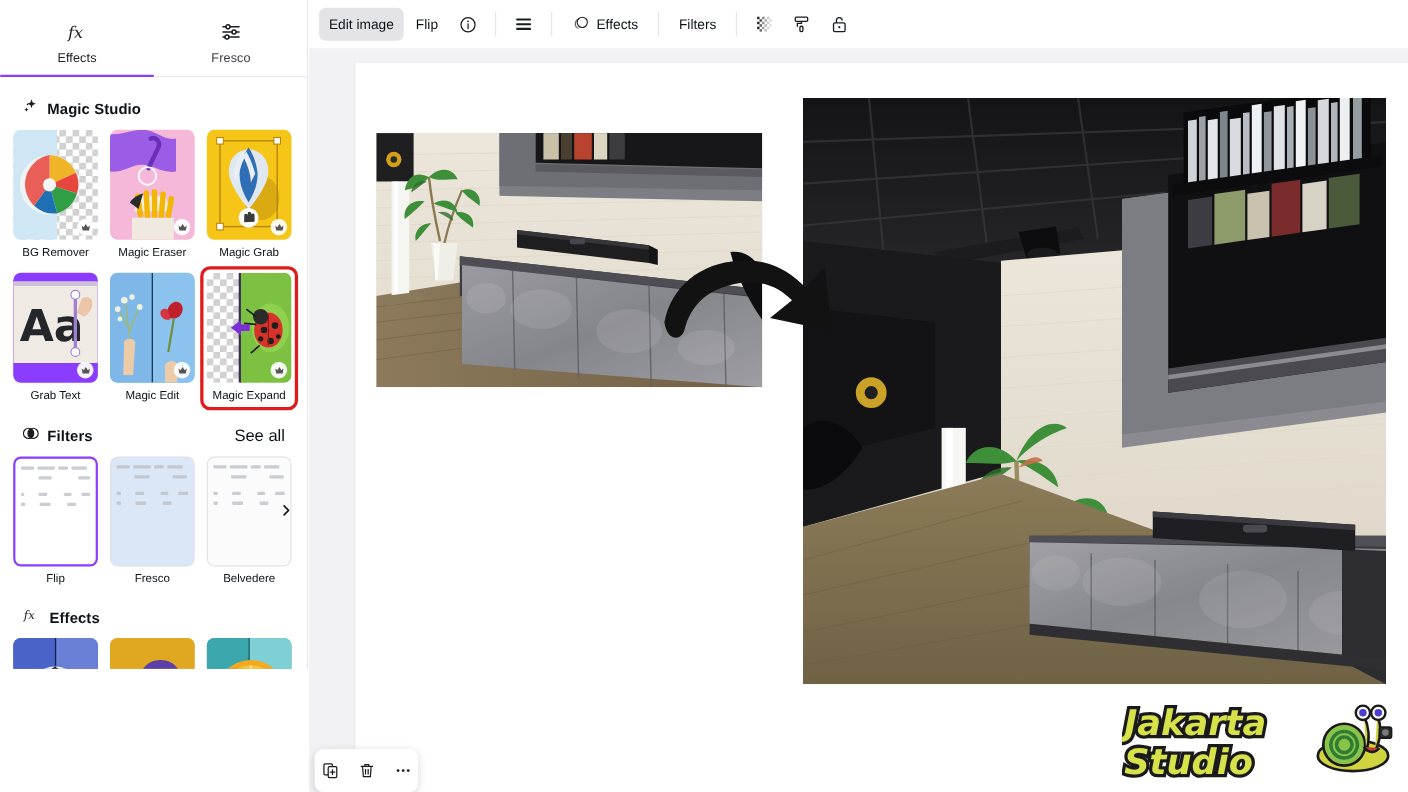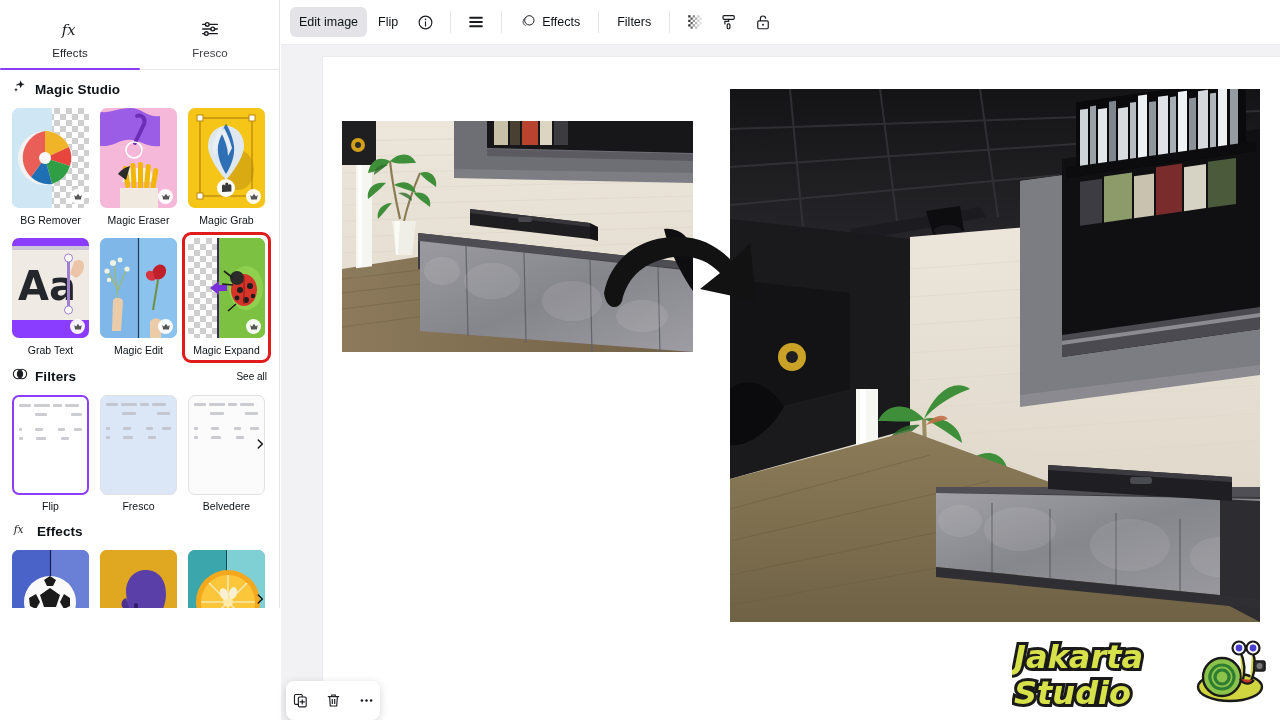--- a/index.html
+++ b/index.html
@@ -33,27 +33,27 @@
   .tab .tab-label { font-size: 11.5px; color: #3d3f44; letter-spacing: .1px; }
   .tab.active .tab-label { color: #232428; }
   .tab .tab-icon { height: 24px; display: flex; align-items: center; justify-content: center; }
   .tab.active::after {
     content: ""; position: absolute; left: 0; right: 0; bottom: -1px;
     height: 2.5px; background: #8b3dff; border-radius: 2px;
   }
 
   .section-head {
     display: flex; align-items: center; gap: 7px;
-    padding: 0 12px; height: 30px; margin-top: 4px;
+    padding: 0 20px; height: 30px; margin-top: 14px;
   }
   .section-head .sh-title {
     font-size: 13.5px; font-weight: bold; color: #0d1216; letter-spacing: .1px;
   }
   .section-head .sh-seeall {
-    margin-left: auto; font-size: 10px; color: #0d1216; cursor: pointer; text-align: center;
+    margin-left: auto; font-size: 15px; color: #0d1216; cursor: pointer; text-align: center;
   }
 
   .card-grid {
     display: grid; grid-template-columns: repeat(3, 77px);
     gap: 11px; padding: 4px 12px 0 12px;
   }
   .card { width: 77px; cursor: pointer; }
   .card-thumb {
     position: relative; width: 77px; height: 100px;
     border-radius: 7px; overflow: hidden;
@@ -162,21 +162,21 @@
     background: #fff; border-radius: 8px;
     box-shadow: 0 2px 9px rgba(0,0,0,.16);
     display: flex; align-items: center; justify-content: center; gap: 11px;
     z-index: 8;
   }
   .bb-ico { width: 22px; height: 22px; display: flex; align-items: center; justify-content: center; cursor: pointer; }
 
   
   #watermark {
     position: absolute; right: 12px; bottom: 8px;
-    display: flex; align-items: center; gap: 14px; z-index: 20;
+    display: flex; align-items: center; gap: 6px; z-index: 20;
     pointer-events: none;
     margin-top: 40px;
   }
   .wm-text { display: flex; flex-direction: column; line-height: .92; }
 </style>
 </head>
 <body>
 
 <div id="app">
 

